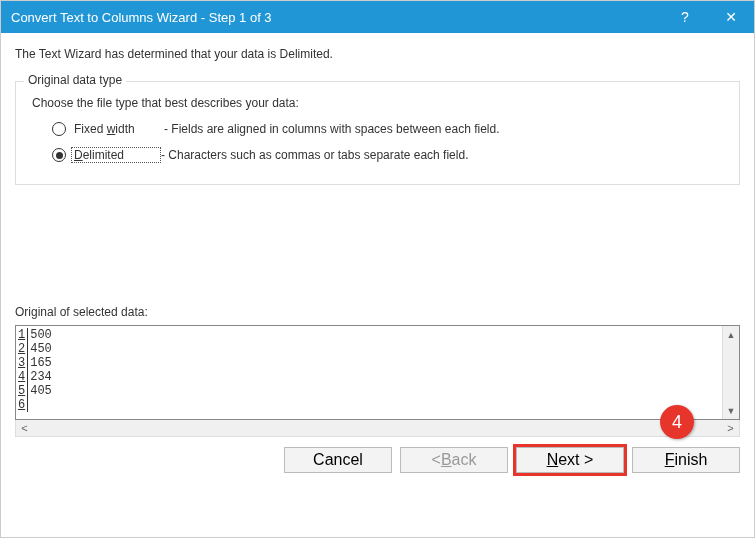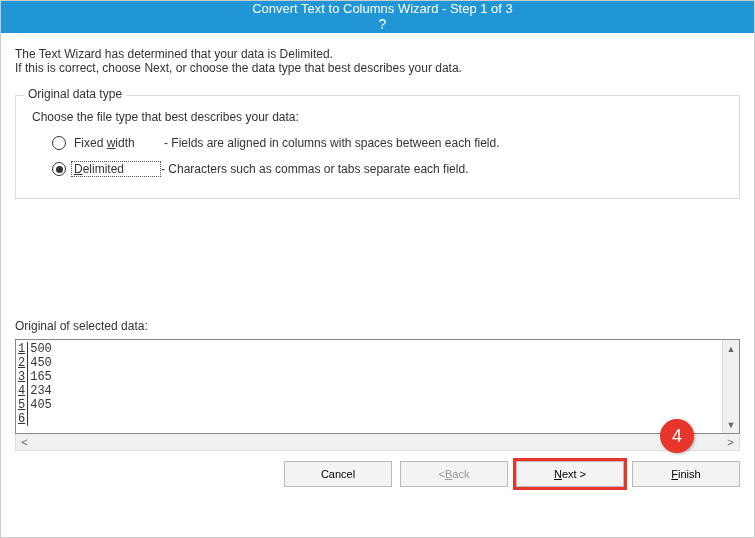--- a/index.html
+++ b/index.html
@@ -13,21 +13,20 @@
       border: 1px solid #ccc;
     }
     .titlebar {
       background: #2196d6;
       color: #fff;
       height: 32px;
       display: flex;
       align-items: center;
       padding-left: 10px;
       font-size: 13px;
-      flex-direction: column;
     }
     .titlebar-title { flex: 1; }
     .titlebar-btn {
       width: 46px;
       height: 32px;
       display: flex;
       align-items: center;
       justify-content: center;
       font-size: 14px;
       cursor: pointer;
@@ -163,21 +162,21 @@
       gap: 8px;
       padding: 0 14px 12px 0;
       position: relative;
     }
     .btn {
       width: 108px;
       height: 26px;
       border: 1px solid #bbb;
       background: #f3f3f3;
       font-family: inherit;
-      font-size: 11px;
+      font-size: 16px;
       cursor: pointer;
       display: flex;
       align-items: center;
       justify-content: center;
     }
     .btn.disabled {
       color: #999;
       cursor: default;
     }
     .btn.highlighted {
@@ -205,21 +204,20 @@
 <body>
 
 <div class="titlebar">
   <div class="titlebar-title">Convert Text to Columns Wizard - Step 1 of 3</div>
   <div class="titlebar-btn">?</div>
   <div class="titlebar-btn">✕</div>
 </div>
 
 <div class="content">
   <p class="intro-line1">The Text Wizard has determined that your data is Delimited.</p>
-  <p class="intro-line2">If this is correct, choose Next, or choose the data type that best describes your data.</p>
 
   <div class="fieldset">
     <div class="fieldset-legend">Original data type</div>
     <p class="fieldset-desc">Choose the file type that best describes your data:</p>
 
     <div class="radio-row">
       <div class="radio"></div>
       <span class="radio-label"><span>Fixed </span><span class="underline-accel">w</span><span>idth</span></span>
       <span class="radio-desc">- Fields are aligned in columns with spaces between each field.</span>
     </div>

